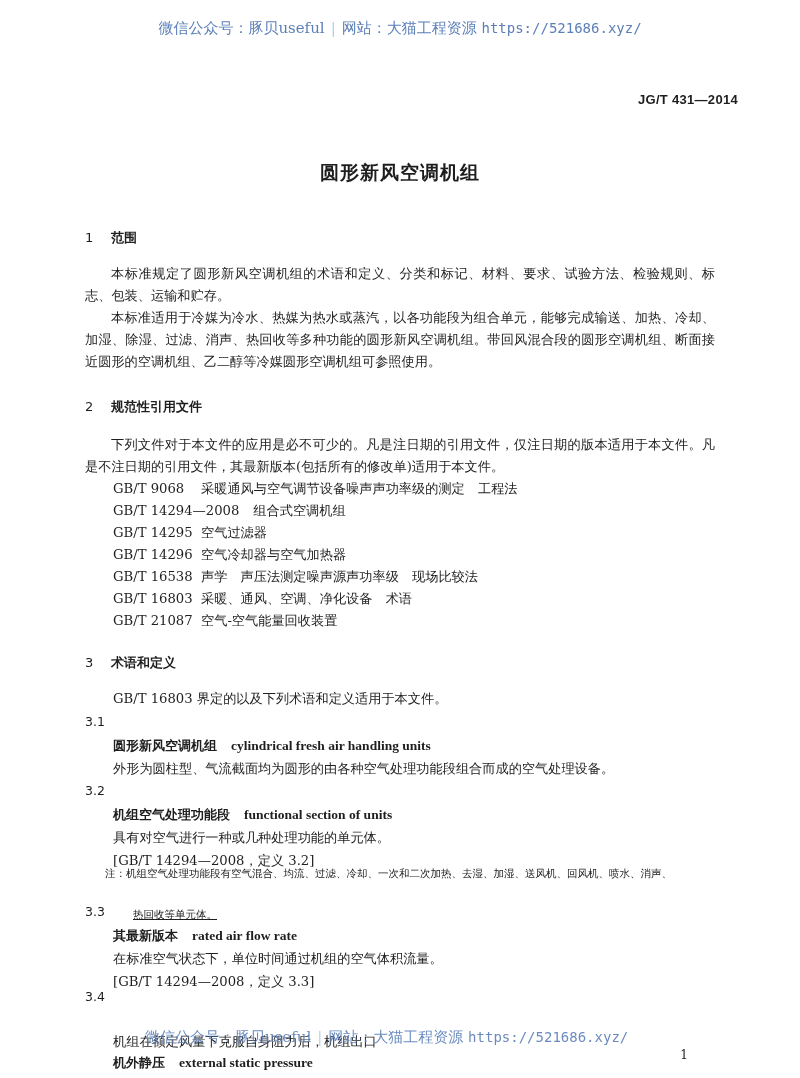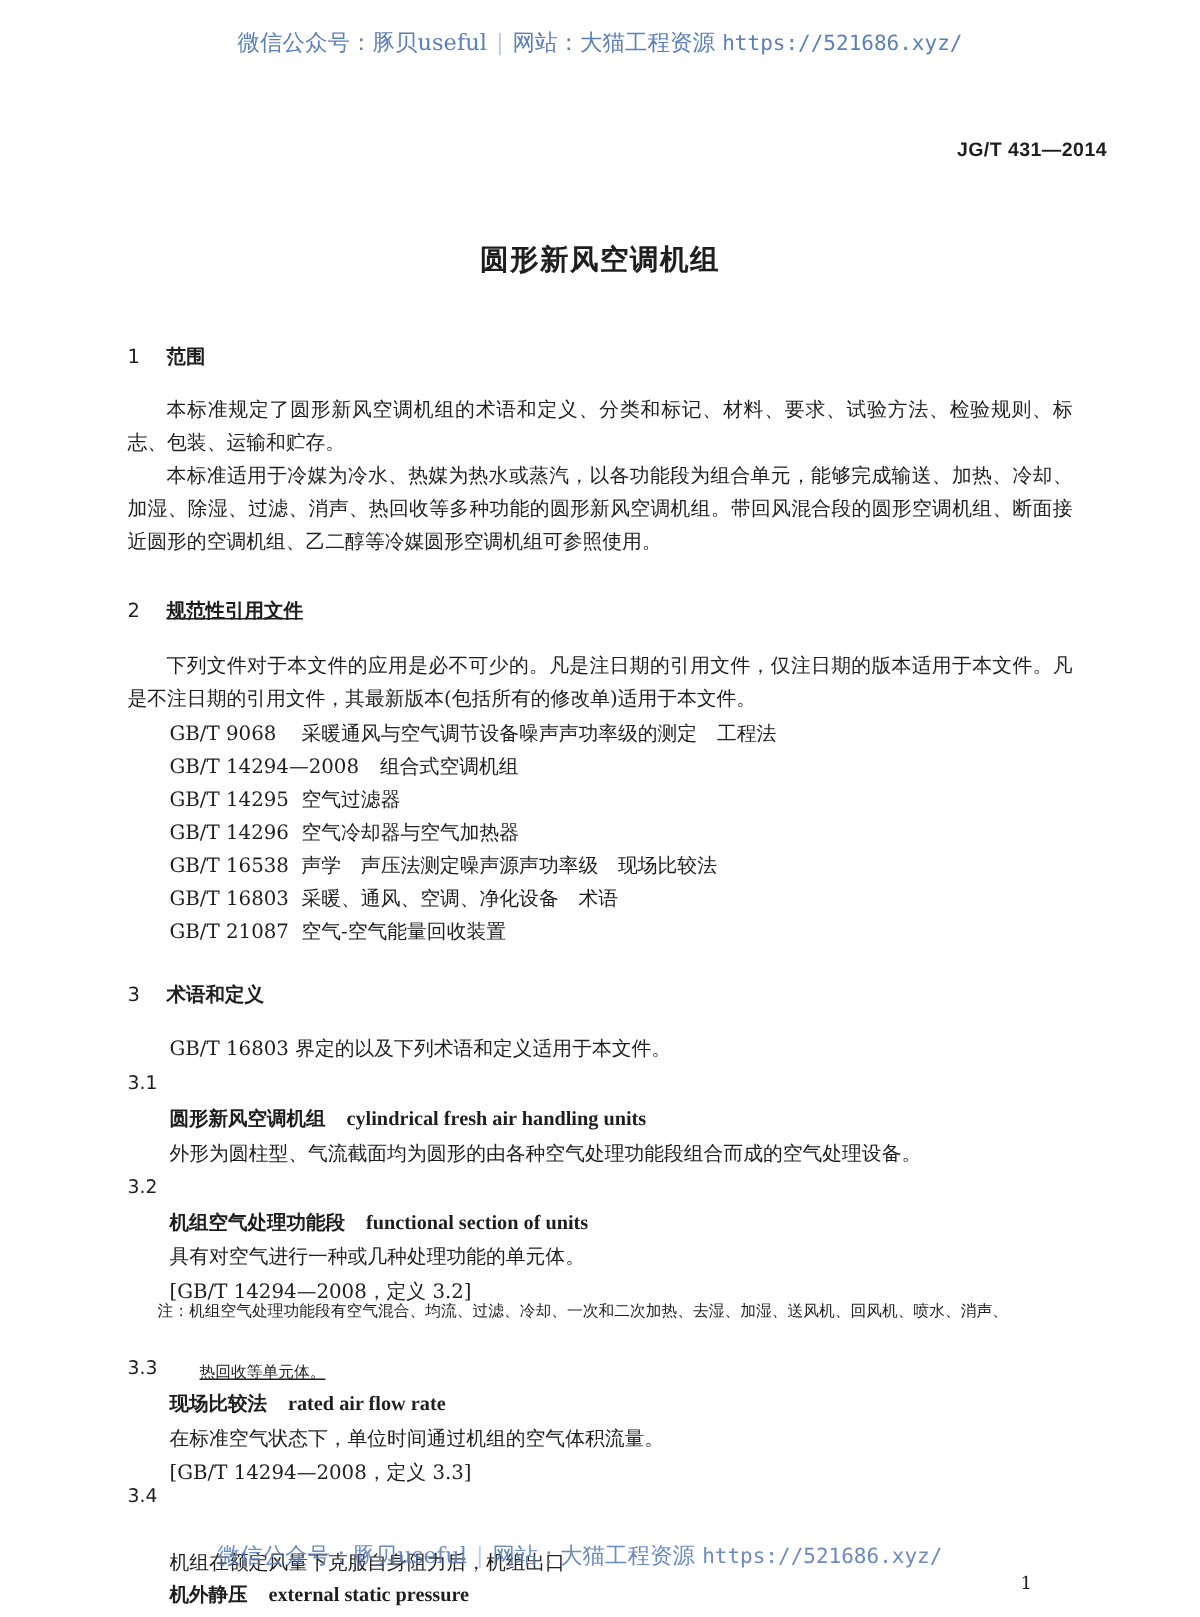--- a/index.html
+++ b/index.html
@@ -40,21 +40,21 @@
 
 <div class="code">JG/T 431—2014</div>
 <div class="title">圆形新风空调机组</div>
 
 <div class="h" style="top:229px;">
   <span class="num">1</span><span>范围</span>
 </div>
 <div class="p indent" style="top:263px;">本标准规定了圆形新风空调机组的术语和定义、分类和标记、材料、要求、试验方法、检验规则、标志、包装、运输和贮存。</div>
 <div class="p indent" style="top:307px;">本标准适用于冷媒为冷水、热媒为热水或蒸汽，以各功能段为组合单元，能够完成输送、加热、冷却、加湿、除湿、过滤、消声、热回收等多种功能的圆形新风空调机组。带回风混合段的圆形空调机组、断面接近圆形的空调机组、乙二醇等冷媒圆形空调机组可参照使用。</div>
 
-<div class="h" style="top:398px;text-decoration:underline;">
+<div class="h" style="top:398px;">
   <span class="num">2</span><span>规范性引用文件</span>
 </div>
 <div class="p indent" style="top:434px;">下列文件对于本文件的应用是必不可少的。凡是注日期的引用文件，仅注日期的版本适用于本文件。凡是不注日期的引用文件，其最新版本(包括所有的修改单)适用于本文件。</div>
 
 <div class="ref" style="top:480px;">
   <span class="rc">GB/T 9068</span><span>采暖通风与空气调节设备噪声声功率级的测定　工程法</span>
 </div>
 <div class="ref" style="top:502px;">
   <span style="margin-right:14px;">GB/T 14294—2008</span><span>组合式空调机组</span>
 </div>
@@ -89,21 +89,21 @@
 <div class="term" style="top:806px;">
   <span>机组空气处理功能段</span><span class="en">functional section of units</span>
 </div>
 <div class="line" style="top:829px;">具有对空气进行一种或几种处理功能的单元体。</div>
 <div class="line" style="top:852px;text-align:center;">[GB/T 14294—2008，定义 3.2]</div>
 <div class="note" style="top:867px;">注：机组空气处理功能段有空气混合、均流、过滤、冷却、一次和二次加热、去湿、加湿、送风机、回风机、喷水、消声、</div>
 <div class="note2" style="top:908px;text-decoration:underline;">热回收等单元体。</div>
 
 <div class="sub" style="top:904px;">3.3</div>
 <div class="term" style="top:927px;">
-  <span>现场比较法</span><span class="en">rated air flow rate</span>
+  <span>其最新版本</span><span class="en">rated air flow rate</span>
 </div>
 <div class="line" style="top:950px;">在标准空气状态下，单位时间通过机组的空气体积流量。</div>
 <div class="line" style="top:973px;">[GB/T 14294—2008，定义 3.3]</div>
 
 <div class="sub" style="top:989px;">3.4</div>
 <div class="term" style="top:1010px;margin-top:44px;">
   <span>机外静压</span><span class="en">external static pressure</span>
 </div>
 <div class="line" style="top:1033px;">机组在额定风量下克服自身阻力后，机组出口</div>
 

